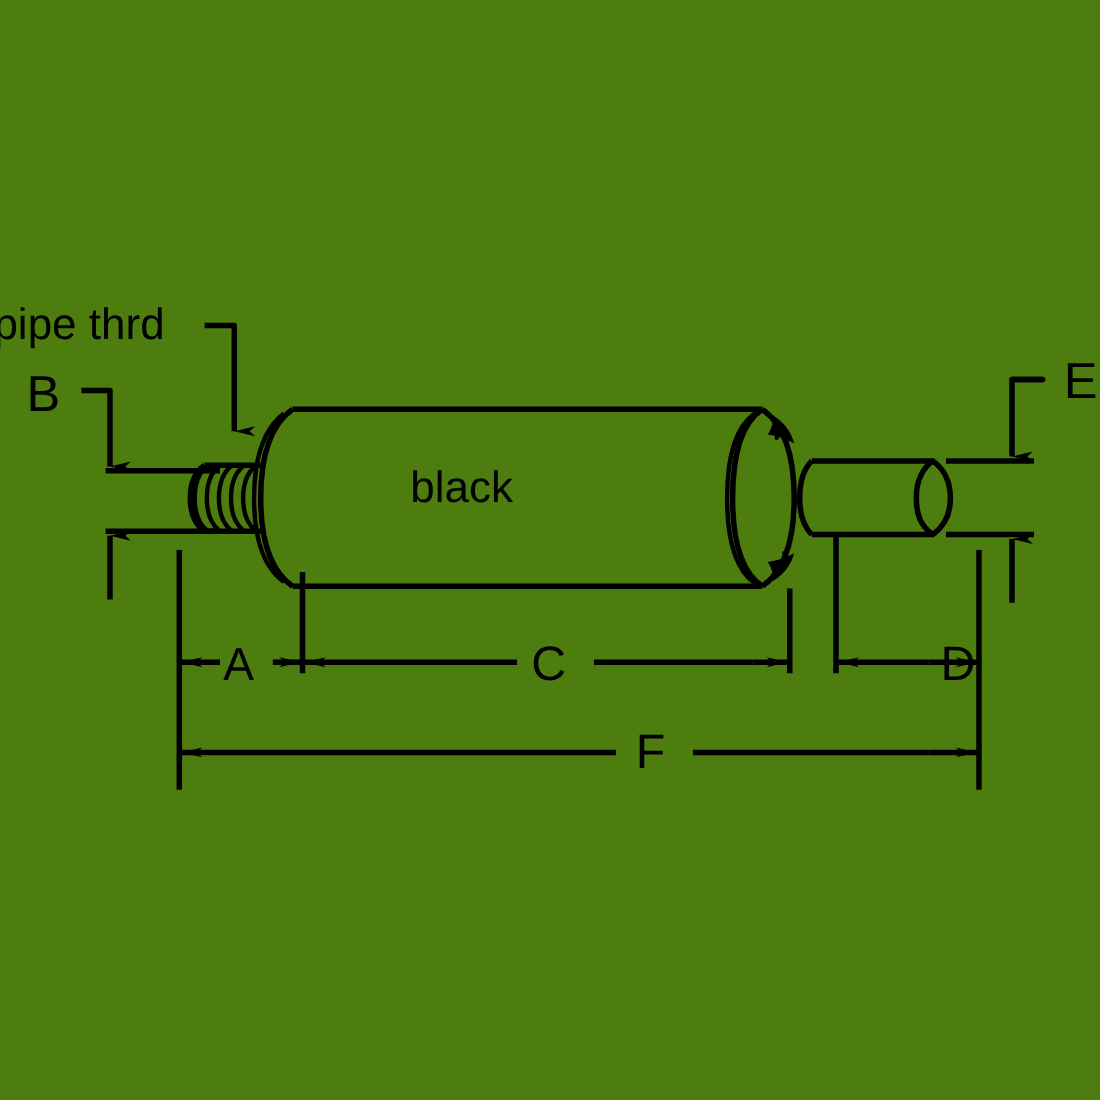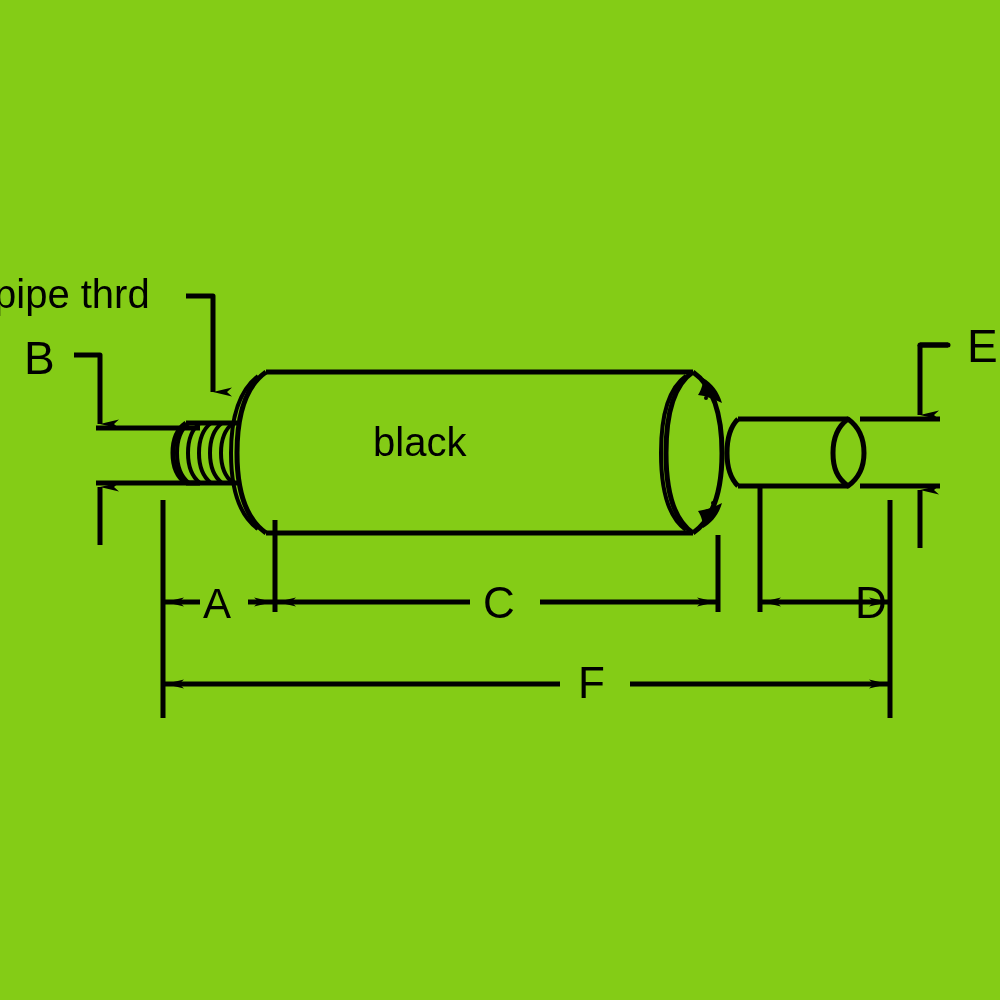--- a/index.html
+++ b/index.html
@@ -8,21 +8,21 @@
     padding: 0;
     background: #ffffff;
   }
   body {
     font-family: "Liberation Sans", sans-serif;
   }
   #canvas {
     position: relative;
     width: 1000px;
     height: 1000px;
-    background: #84cc16;
+    background: #4d7c0f;
     overflow: hidden;
   }
   #drawing {
     position: absolute;
     left: 0;
     top: 0;
     width: 1000px;
     height: 1000px;
   }
   .dim-label {

